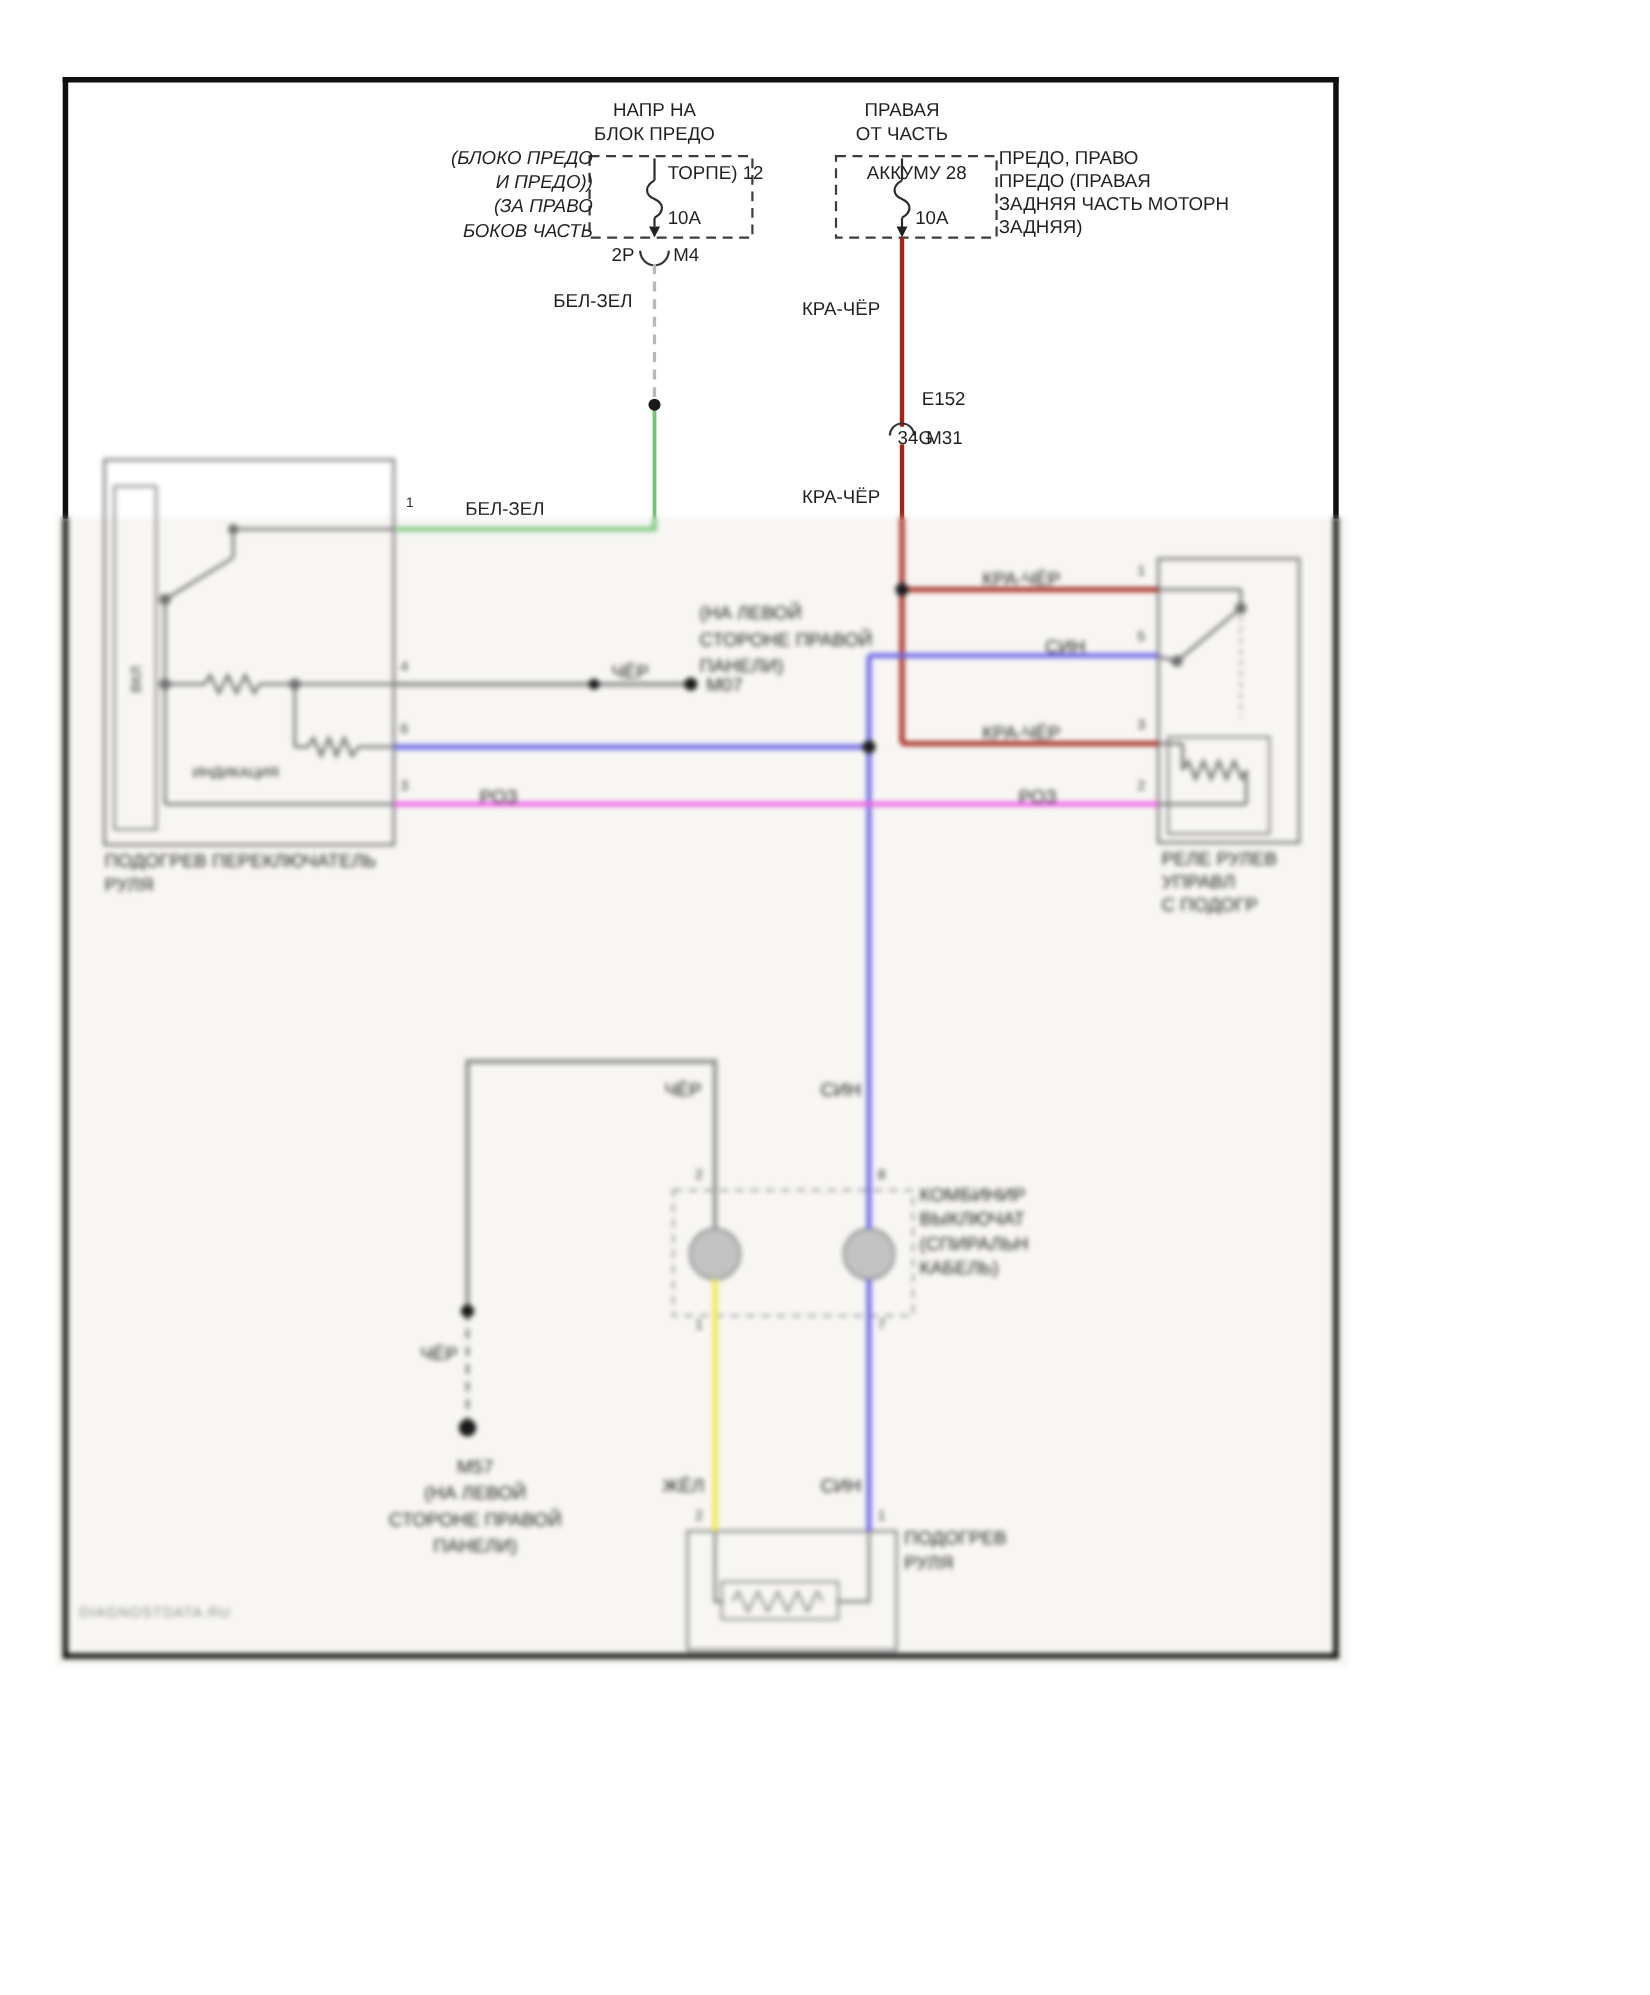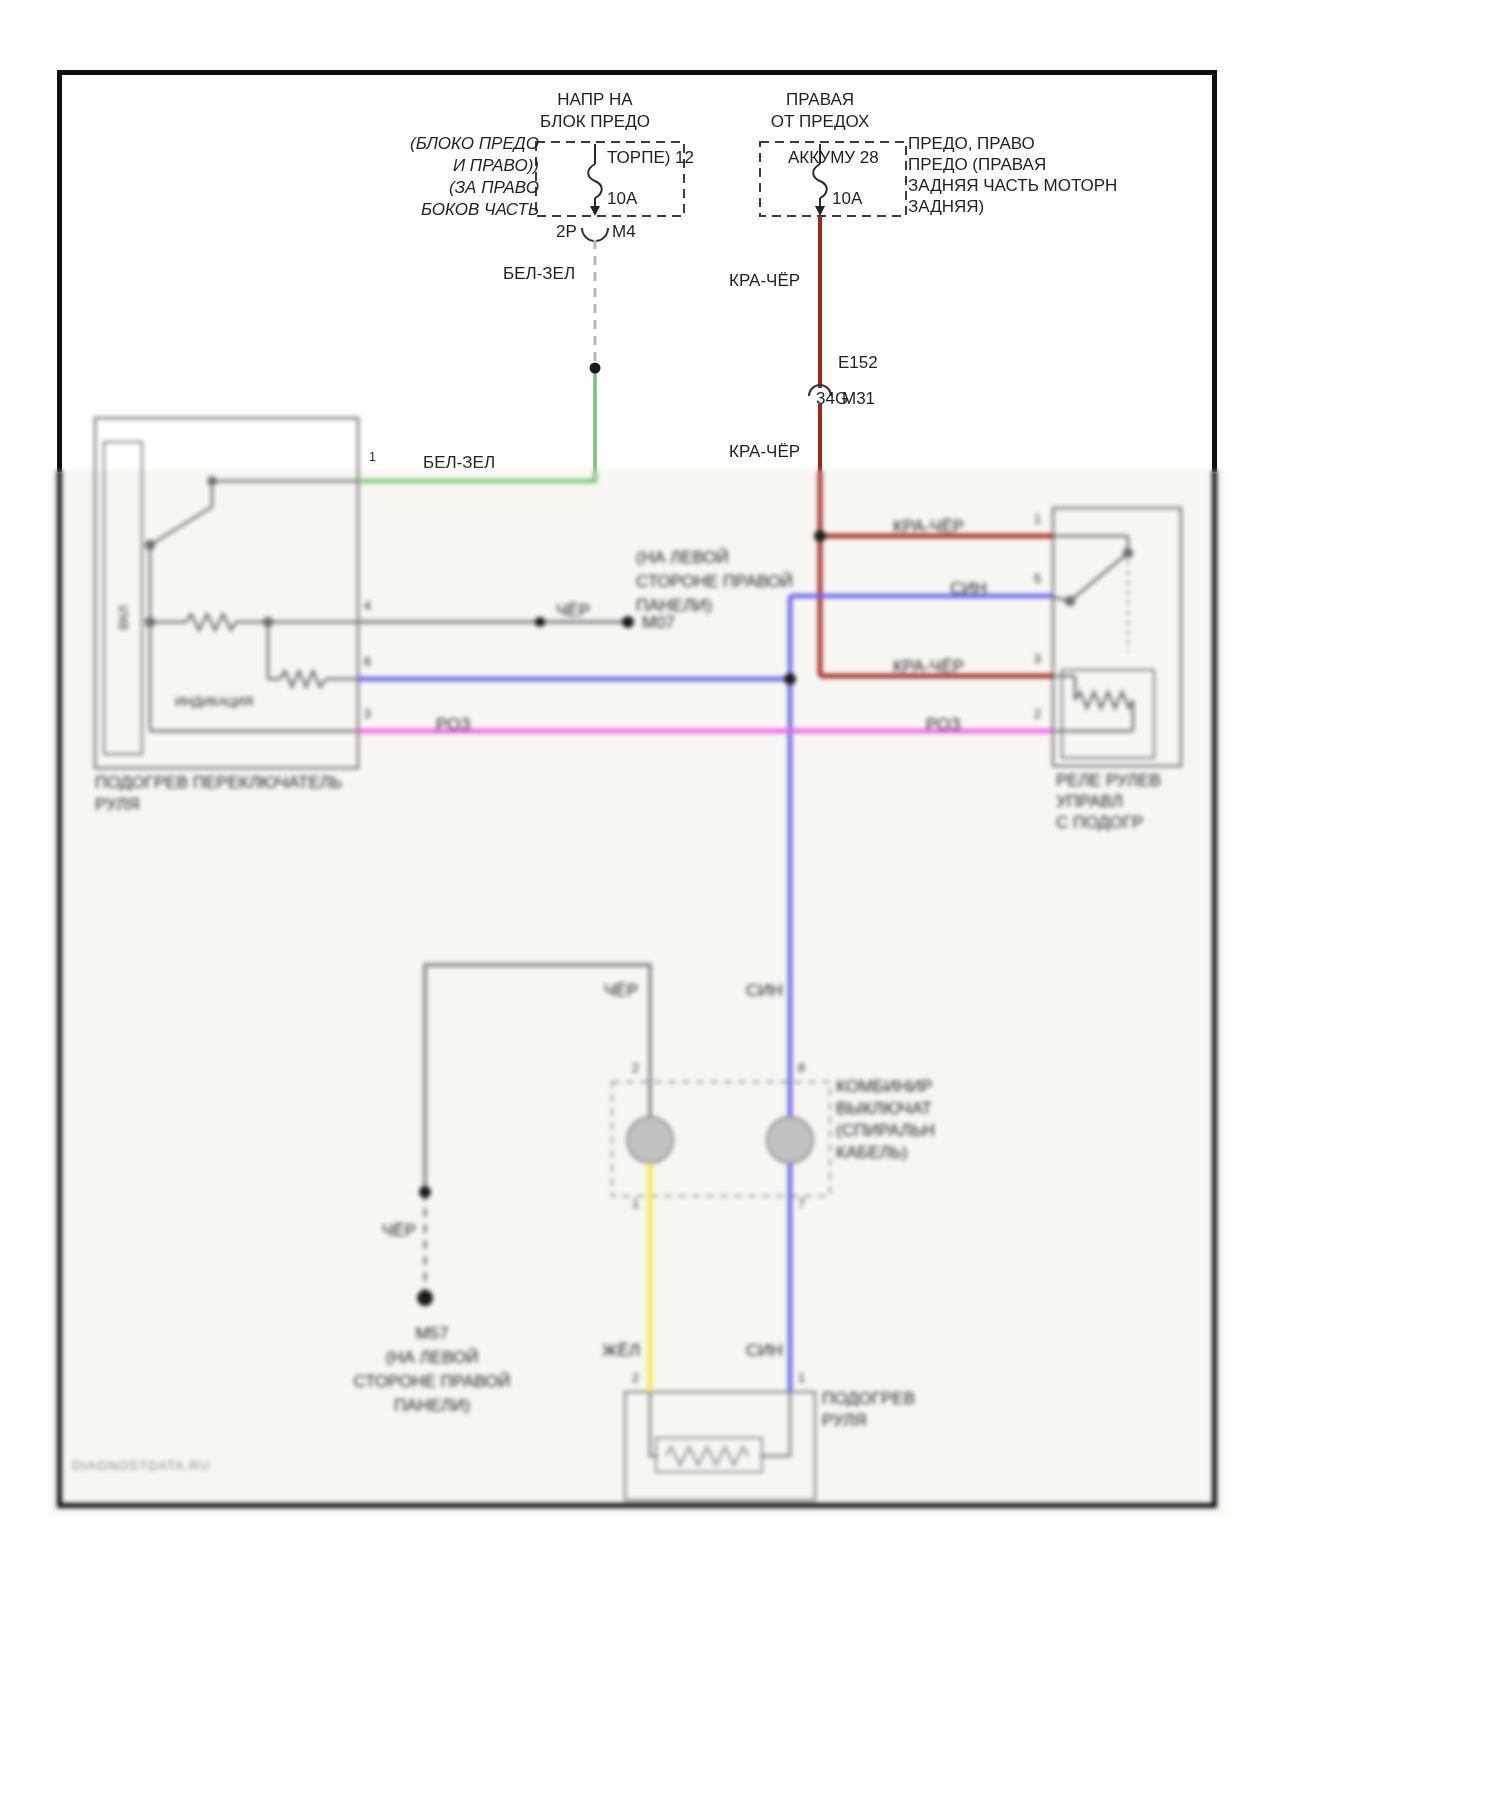--- a/index.html
+++ b/index.html
@@ -76,33 +76,33 @@
         <path d="M809,396 A11,11 0 0 1 831,396" fill="none" stroke="#333" stroke-width="2"></path>
       </g>
     </svg>
 
     <div class="lbl center" style="left:535px;top:89px;width:120px;">
       <div class="ln">НАПР НА</div>
       <div class="ln">БЛОК ПРЕДО</div>
     </div>
     <div class="lbl right" style="left:396px;top:133px;width:143px;font-style:italic;">
       <div class="ln">(БЛОКО ПРЕДО</div>
-      <div class="ln">И ПРАВО))</div>
+      <div class="ln">И ПРЕДО))</div>
       <div class="ln">(ЗА ПРАВО</div>
       <div class="ln">БОКОВ ЧАСТЬ</div>
     </div>
     <div class="lbl" style="left:607px;top:147px;">ТОРПЕ) 12</div>
     <div class="lbl" style="left:607px;top:188px;">10A</div>
     <div class="lbl" style="left:556px;top:221px;">2P</div>
     <div class="lbl" style="left:612px;top:221px;">M4</div>
     <div class="lbl" style="left:503px;top:263px;">БЕЛ-ЗЕЛ</div>
 
     <div class="lbl center" style="left:760px;top:89px;width:120px;">
       <div class="ln">ПРАВАЯ</div>
-      <div class="ln">ОТ ПРЕДОХ</div>
+      <div class="ln">ОТ ЧАСТЬ</div>
     </div>
     <div class="lbl" style="left:788px;top:147px;">АККУМУ 28</div>
     <div class="lbl" style="left:832px;top:188px;">10A</div>
     <div class="lbl" style="left:908px;top:133px;line-height:21px;">
       <div class="ln">ПРЕДО, ПРАВО</div>
       <div class="ln">ПРЕДО (ПРАВАЯ</div>
       <div class="ln">ЗАДНЯЯ ЧАСТЬ МОТОРН</div>
       <div class="ln">ЗАДНЯЯ)</div>
     </div>
     <div class="lbl" style="left:729px;top:270px;">КРА-ЧЁР</div>

